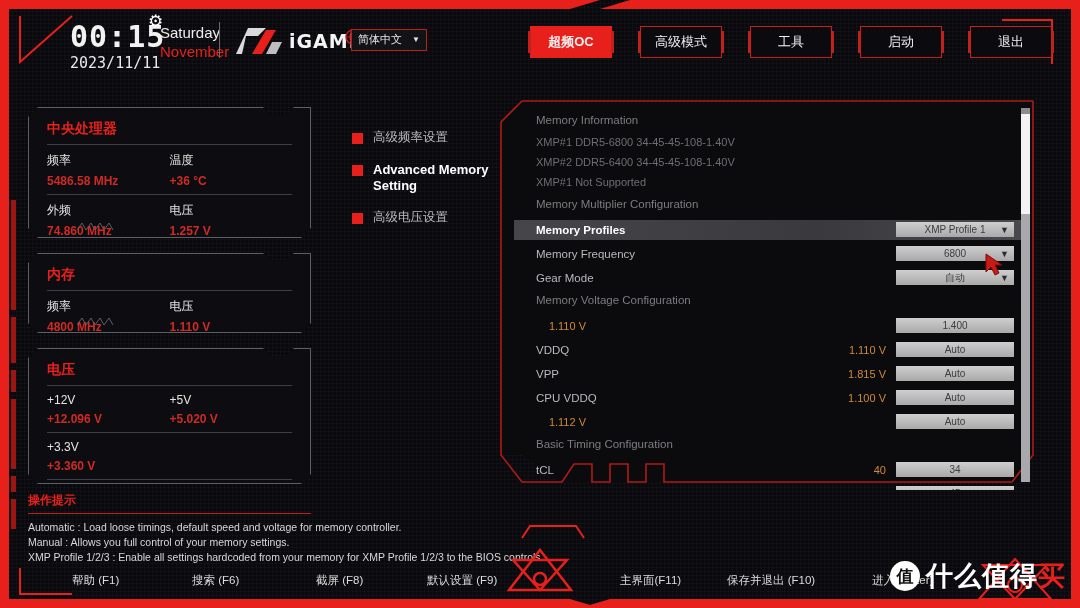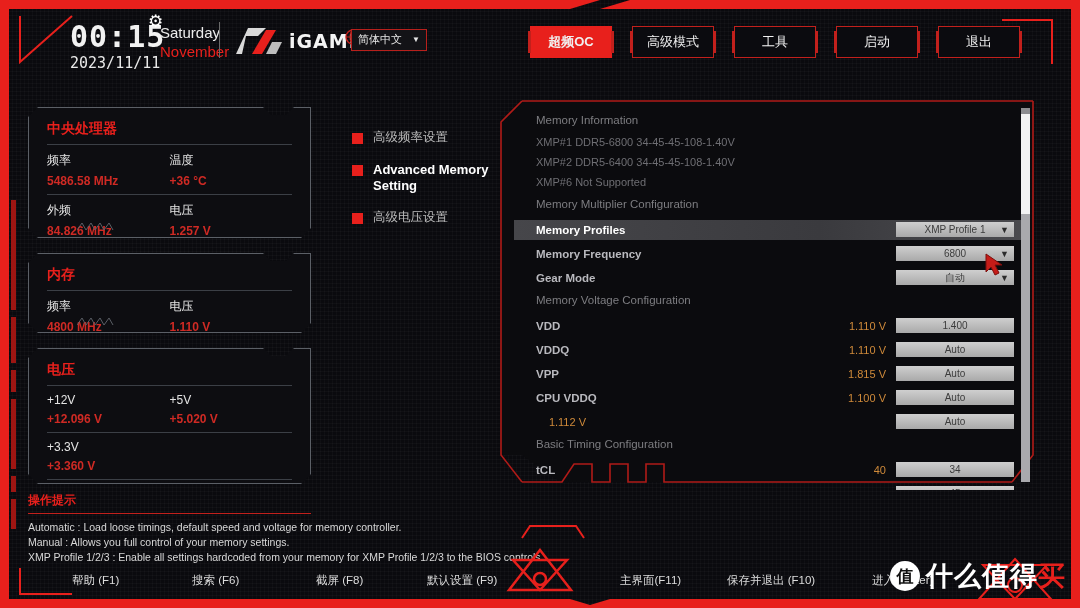--- a/index.html
+++ b/index.html
@@ -65,21 +65,21 @@
   .lang-box {
     position: absolute; left: 351px; top: 29px;
     border: 1px solid #b8201c; background: #131317;
     padding: 2px 6px 3px 6px; display: flex; align-items: center; gap: 10px;
   }
   .lang-box .txt { font-size: 11px; color: #e6e6e6; }
   .lang-box .caret { font-size: 8px; color: #e6e6e6; }
   .globe-icon { position: absolute; left: 345px; top: 29px; }
 
   
-  .topnav { position: absolute; left: 530px; top: 26px; display: flex; gap: 20px; }
+  .topnav { position: absolute; left: 530px; top: 26px; display: flex; gap: 28px; }
   .nav-btn {
     position: relative; width: 82px; height: 32px;
     display: flex; align-items: center; justify-content: center;
     font-size: 13px; color: #f0f0f0; border: 1.5px solid #c2201c; background: #0b0b0f;
   }
   .nav-btn.active { background: #e8201c; border-color: #e8201c; font-weight: bold; }
   .nav-btn::before {
     content: ""; position: absolute; left: -3px; top: 4px; bottom: 4px; width: 3px; background: #c2201c;
   }
   .nav-btn::after {
@@ -135,21 +135,21 @@
   .panel-border { position: absolute; inset: 0; }
   .panel-inner {
     position: absolute; left: 14px; top: 8px; width: 508px; height: 382px;
     overflow: hidden;
   }
   .sec-head { font-size: 11.5px; color: #7d7d81; padding: 6px 0 6px 22px; }
   .info-line { font-size: 11px; color: #6e6e73; padding: 4px 0 4px 22px; }
 
   .srow { position: relative; height: 20px; display: flex; align-items: center; margin-top: 4px; }
   .srow.hl { background: linear-gradient(90deg,#46464a 0%, #3a3a3e 60%, #4a4a4e 100%); align-items: center; }
-  .srow .nm { font-size: 11.5px; color: #d5d5d8; padding-left: 22px; width: 300px; font-weight: bold; }
+  .srow .nm { font-size: 11.5px; color: #d5d5d8; padding-left: 22px; width: 300px; }
   .srow.hl .nm { color: #ffffff; font-weight: bold; }
   .srow.dim .nm { color: #b9b9be; }
   .srow .cur { font-size: 11px; color: #cf8a3a; width: 72px; text-align: right; }
   .srow .ctl {
     position: absolute; right: 8px; top: 2px; width: 118px; height: 15px;
     background: linear-gradient(180deg,#cfcfcf,#a9a9a9);
     display: flex; align-items: center; justify-content: center;
     font-size: 10px; color: #3c3c3c;
   }
   .srow .ctl .caret { position: absolute; right: 5px; font-size: 9px; color: #2b2b2b; }
@@ -292,21 +292,21 @@
       </div>
       <div class="col">
         <div class="lbl">温度</div>
         <div class="val">+36 °C</div>
       </div>
     </div>
     <div class="rule"></div>
     <div class="row">
       <div class="col">
         <div class="lbl">外频</div>
-        <div class="val">84.826 MHz</div>
+        <div class="val">74.860 MHz</div>
       </div>
       <div class="col">
         <div class="lbl">电压</div>
         <div class="val">1.257 V</div>
       </div>
     </div>
     <span class="zig">
       <svg width="40" height="9">
           <polyline points="0,8 5,1 9,8 14,1 18,8 23,1 27,8 32,1 36,8" fill="none" stroke="#5b5f66" stroke-width="1"></polyline>
         </svg>
@@ -387,21 +387,21 @@
       <polyline points="22,1 1,22 1,355 22,382" fill="none" stroke="#b01b18" stroke-width="1.6"></polyline>
       <polyline points="533,1 533,355 512,382" fill="none" stroke="#b01b18" stroke-width="1.6"></polyline>
       <polyline points="22,382 62,382 74,364 92,364 92,382 110,382 110,364 128,364 128,382 146,382 146,364 164,364 164,382 512,382" fill="none" stroke="#b01b18" stroke-width="1.6"></polyline>
     </svg>
 
     <div class="panel-inner" id="panel-rows">
 
     <div class="sec-head">Memory Information</div>
         <div class="info-line">XMP#1 DDR5-6800 34-45-45-108-1.40V</div>
         <div class="info-line">XMP#2 DDR5-6400 34-45-45-108-1.40V</div>
-        <div class="info-line">XMP#6 Not Supported</div>
+        <div class="info-line">XMP#1 Not Supported</div>
         <div class="sec-head">Memory Multiplier Configuration</div>
         <div class="srow hl">
           <span class="nm">Memory Profiles</span>
           <span class="cur"></span>
           <span class="ctl">
             <span>XMP Profile 1</span>
             <span class="caret">▼</span>
           </span>
         </div>
         <div class="srow dim">
@@ -415,21 +415,20 @@
         <div class="srow dim">
           <span class="nm">Gear Mode</span>
           <span class="cur"></span>
           <span class="ctl">
             <span>自动</span>
             <span class="caret">▼</span>
           </span>
         </div>
         <div class="sec-head">Memory Voltage Configuration</div>
         <div class="srow dim">
-          <span class="nm">VDD</span>
           <span class="cur">1.110 V</span>
           <span class="ctl">
             <span>1.400</span>
           </span>
         </div>
         <div class="srow dim">
           <span class="nm">VDDQ</span>
           <span class="cur">1.110 V</span>
           <span class="ctl">
             <span>Auto</span>

